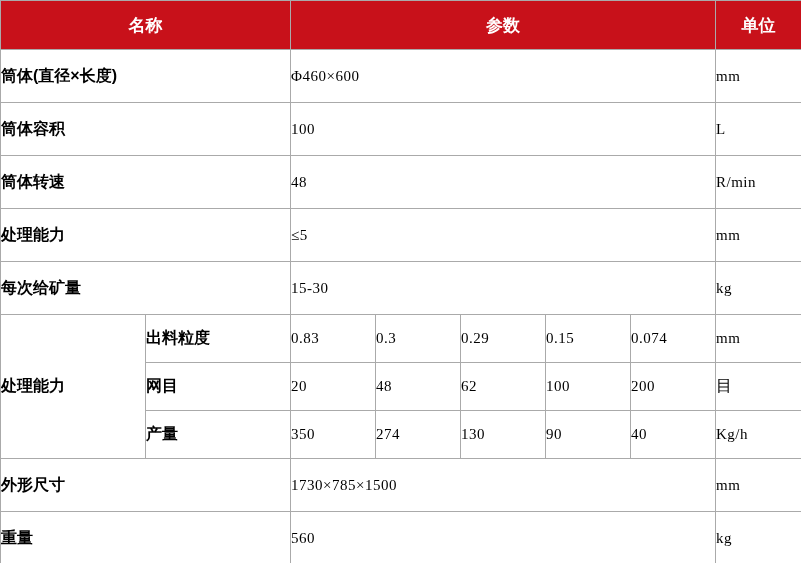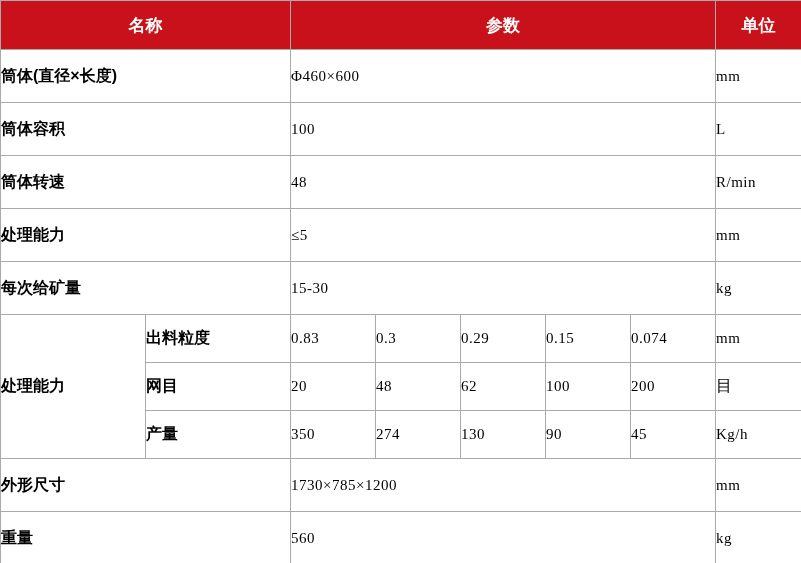--- a/index.html
+++ b/index.html
@@ -114,27 +114,27 @@
     <td class="value-cell">100</td>
     <td class="value-cell">200</td>
     <td class="unit-cell cjk-unit">目</td>
   </tr>
   <tr class="sub-row">
     <td class="name-cell">产量</td>
     <td class="value-cell">350</td>
     <td class="value-cell">274</td>
     <td class="value-cell">130</td>
     <td class="value-cell">90</td>
-    <td class="value-cell">45</td>
+    <td class="value-cell">40</td>
     <td class="unit-cell">Kg/h</td>
   </tr>
 
   <tr class="data-row">
     <td colspan="2" class="name-cell">外形尺寸</td>
-    <td colspan="5" class="value-cell">1730×785×1200</td>
+    <td colspan="5" class="value-cell">1730×785×1500</td>
     <td class="unit-cell">mm</td>
   </tr>
   <tr class="data-row">
     <td colspan="2" class="name-cell">重量</td>
     <td colspan="5" class="value-cell">560</td>
     <td class="unit-cell">kg</td>
   </tr>
 </tbody>
   </table>
 

